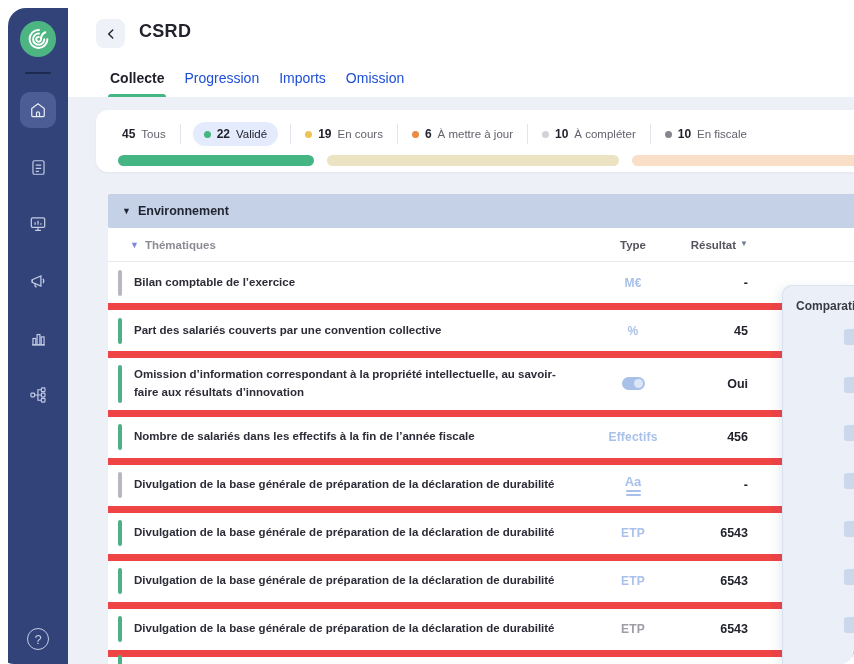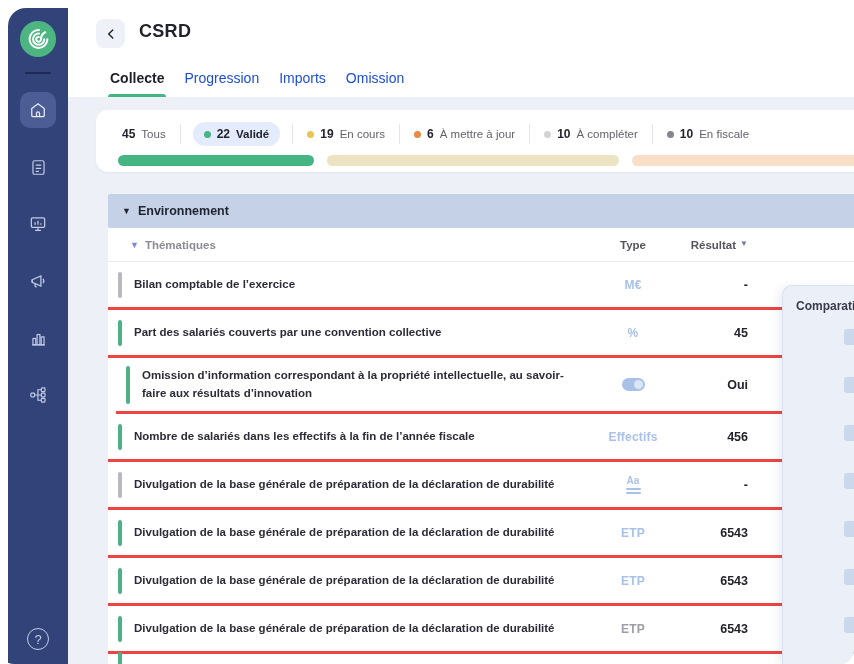--- a/index.html
+++ b/index.html
@@ -31,21 +31,21 @@
 
   
   .content { flex:1; background:#EDF0F7; position:relative; overflow:hidden; }
 
   .status-card { margin:13px 0 0 28px; background:#fff; border-radius:12px 0 0 12px; height:62px;
                  box-shadow:0 1px 3px rgba(30,40,80,.05); padding:12px 0 0 24px; }
   .filters { display:flex; align-items:center; gap:12px; }
   .filter { display:flex; align-items:center; gap:6px; font-size:11.5px; color:#62626D; padding:4px 2px; cursor:pointer; white-space:nowrap; }
   .filter .count { font-weight:700; color:#23232E; font-size:12px; }
   .filter.chip { background:#E4EBFC; border-radius:12px; padding:5px 11px; }
-  .filter.chip .flabel { font-weight:700; color:#23232E; }
+  .filter.chip .flabel { font-weight:400; color:#23232E; }
   .dot { width:7px; height:7px; border-radius:50%; flex:none; }
   .fdiv { width:1px; height:20px; background:#E4E4EC; flex:none; }
   .progress { display:flex; gap:13px; margin:9px 0 0 -2px; height:11px; }
   .seg { height:11px; border-radius:6px; flex:none; }
   .seg.last { flex:1; border-radius:6px 0 0 6px; }
 
   .section-bar { margin:22px 0 0 40px; height:34px; background:#C4D1E7; border-radius:2px 0 0 2px;
                  display:flex; align-items:center; padding-left:14px; gap:7px; cursor:pointer; }
   .section-bar .caret { font-size:9px; color:#1F2430; }
   .section-title { font-size:12.5px; font-weight:700; color:#1F2430; }
@@ -54,38 +54,38 @@
   .thead { display:flex; align-items:center; height:34px; border-bottom:1px solid #E8E8EE; padding-left:10px; }
   .thead .tgroup { flex:1; display:flex; align-items:center; gap:6px; padding-left:12px; font-size:11.5px; font-weight:700; color:#8B8B94; cursor:pointer; }
   .thead .tgroup .caret { color:#7D88DD; font-size:9px; }
   .col-type { width:80px; flex:none; display:flex; justify-content:center;align-items:flex-end; }
   .col-result { width:75px; flex:none; display:flex; justify-content:flex-end; }
   .col-sp { width:106px; flex:none; }
   .thead .hcell { font-size:11.5px; font-weight:700; color:#55555E; }
   .thead .caret-sm { font-size:8px; color:#6E7A94; margin-left:4px; }
   .thead .col-result { cursor:pointer; }
 
-  .row { display:flex; align-items:center; min-height:48px; border-bottom:3px solid #ef4444; padding-left:10px; cursor:pointer; }
-  .row.tall { min-height:56px;margin-left:8px; }
+  .row { display:flex; align-items:center; min-height:48px; border-bottom:7px solid #ef4444; padding-left:10px; cursor:pointer; }
+  .row.tall { min-height:56px; }
   .bar { width:4px; height:26px; border-radius:3px; flex:none; align-self:center; }
   .row.tall .bar { height:38px; }
   .bar.green { background:#4DB088; }
   .bar.gray { background:#B8B8BE; }
   .rlabel { flex:1; padding:8px 18px 8px 12px; font-size:11.5px; font-weight:700; color:#2C2C38; line-height:1.55; }
   .type-text { font-size:12px; font-weight:600; letter-spacing:.2px; }
   .type-blue { color:#A9C1EA; }
   .type-gray { color:#9D9DA6; }
   .result { font-size:12.5px; font-weight:700; color:#23232E; }
   .row.partial { border-bottom:none; min-height:10px; height:10px; align-items:flex-start; }
   .row.partial .bar { height:18px; margin-top:4px; }
 
   .toggle-icon { width:23px; height:13px; background:#A9C0E8; border-radius:7px; position:relative; display:inline-block; }
   .toggle-icon .knob { position:absolute; right:2px; top:2px; width:9px; height:9px; background:#DCE6F6; border-radius:50%; }
   .aa-icon { display:flex; flex-direction:column; align-items:center; gap:2px; }
-  .aa-icon .aa { font-size:10px; font-weight:700; color:#A9C1EA; line-height:1; }
+  .aa-icon .aa { font-size:13px; font-weight:700; color:#A9C1EA; line-height:1; }
   .aa-icon i { display:block; width:15px; height:2px; background:#A9C1EA; border-radius:1px; }
   .aa-icon i.short { width:15px; }
 
   
   .comparatif { position:absolute; top:188px; right:0; bottom:0; width:72px; background:#EAEFF8;
                 border:1px solid #D9E0EF; border-right:none; border-bottom:none; border-radius:10px 0 0 0;
                 box-shadow:-3px 2px 10px rgba(50,70,120,.10); z-index:20; overflow:hidden;
                 display:flex; flex-direction:column; }
   .comparatif .ctitle { font-size:12px; font-weight:700; color:#3A3A46; padding:13px 0 0 13px; }
   .skels { display:flex; flex-direction:column; gap:32px; margin-top:16px; }

